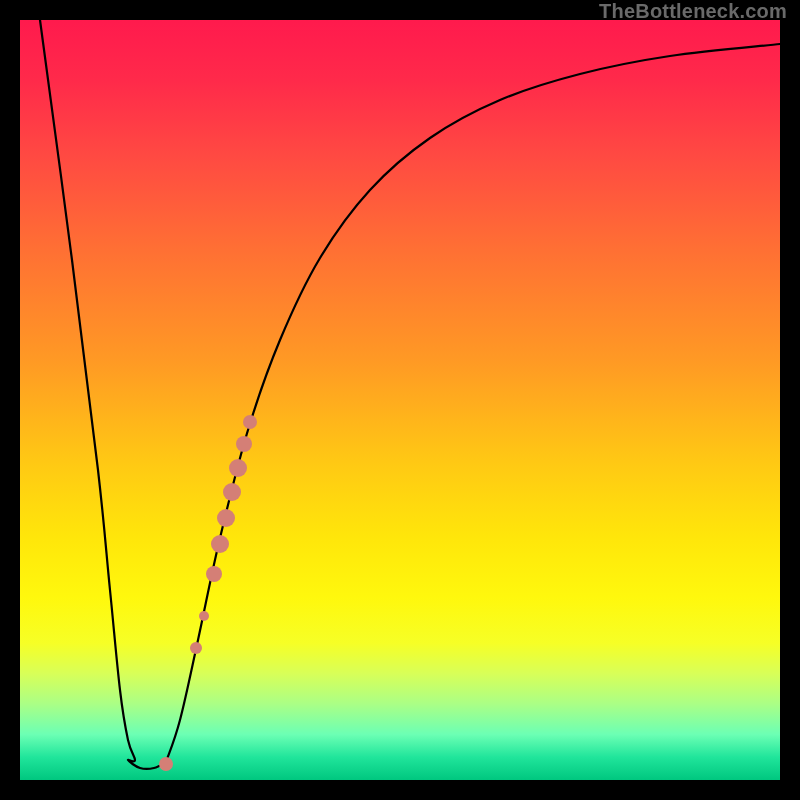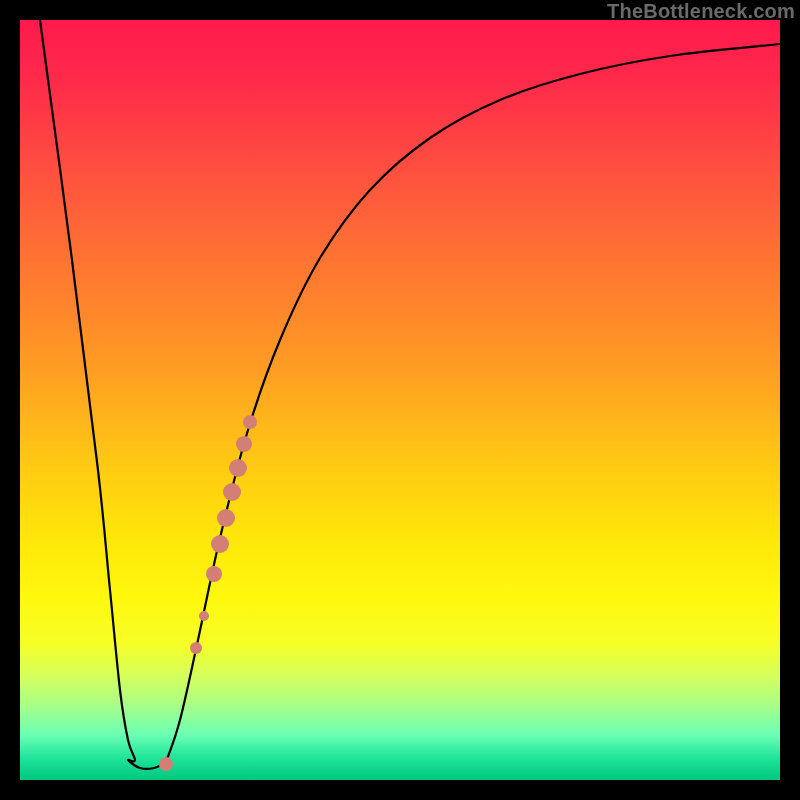--- a/index.html
+++ b/index.html
@@ -29,21 +29,21 @@
       #d8ff58 86%,
       #aaff86 90%,
       #6cffb4 94%,
       #20e59b 97%,
       #00c77f 100%
     );
   }
   .watermark {
     position: absolute;
     top: 0;
-    right: 5px;
+    right: 13px;
     font-family: Arial, Helvetica, sans-serif;
     font-size: 20px;
     font-weight: 600;
     color: #6a6a6a;
     letter-spacing: 0.2px;
     user-select: none;
   }
   svg.plot {
     position: absolute;
     left: 20px;

